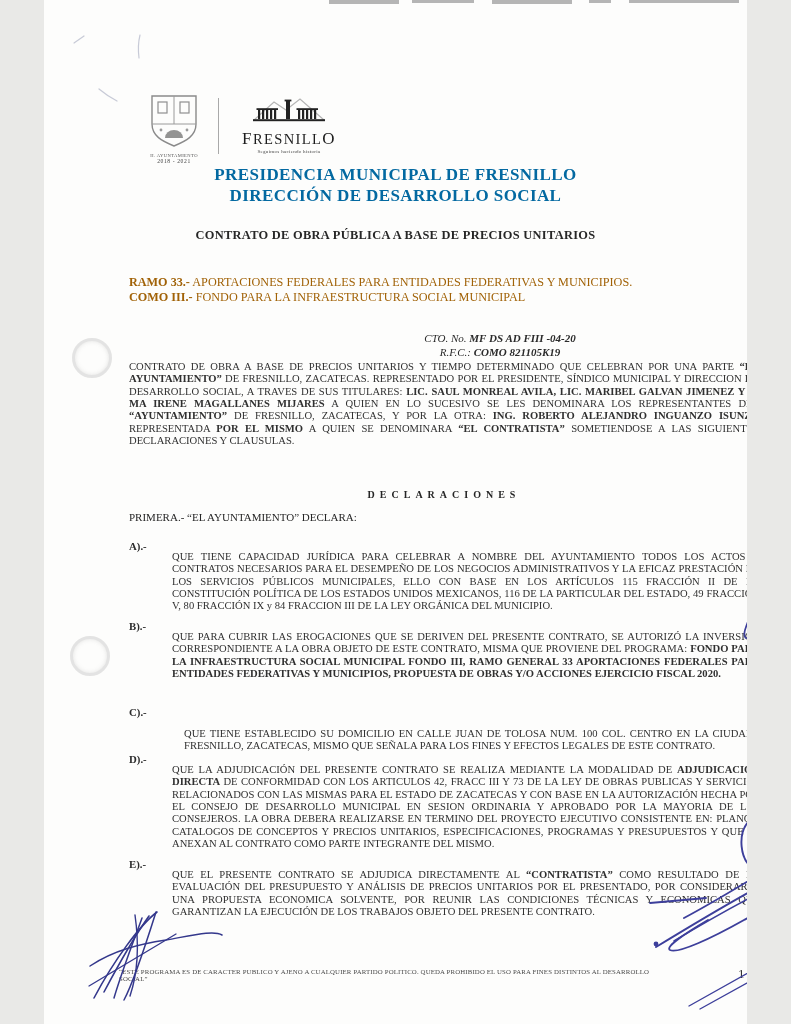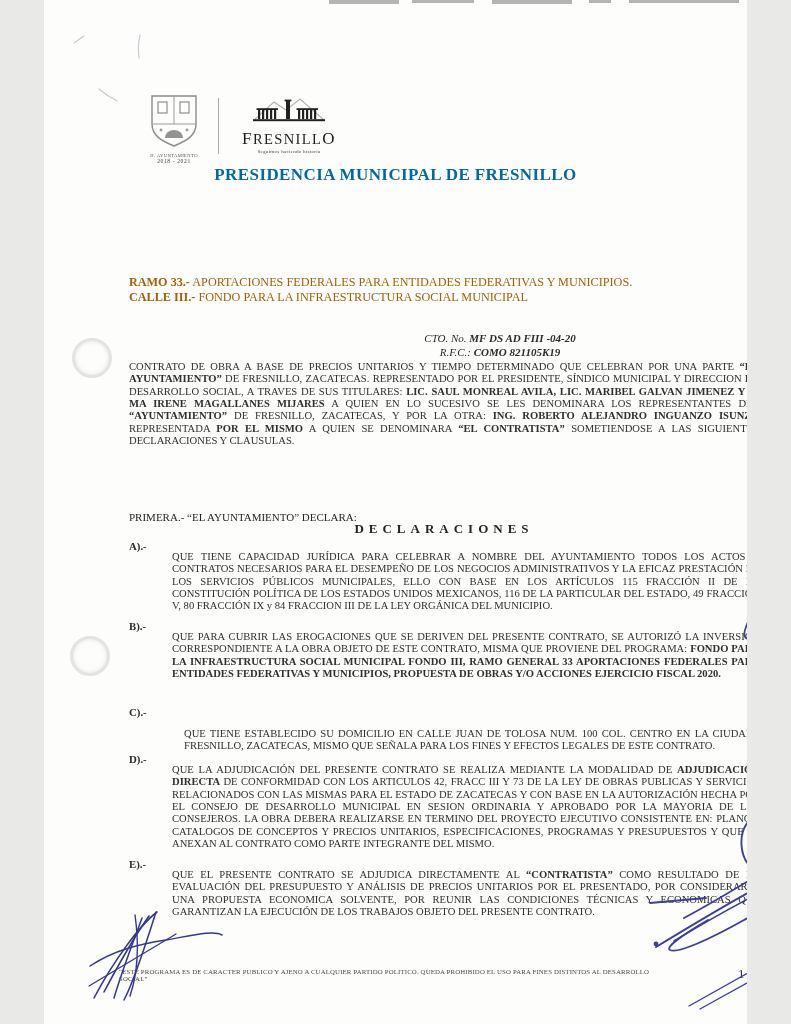--- a/index.html
+++ b/index.html
@@ -44,21 +44,21 @@
 
   .program-block{position:absolute;left:85px;top:275px;width:648px;
     font-size:12.2px;line-height:15.4px;color:#a16207;}
   .contract-ref{position:absolute;left:300px;top:332px;width:312px;text-align:center;
     font-size:11px;line-height:13.8px;color:#2b2b2b;font-style:italic;}
 
   .body-par{font-size:10.6px;line-height:12.35px;text-align:justify;color:#303030;}
   .intro-par{position:absolute;left:85px;top:361px;width:630px;}
 
   .decl-heading{position:absolute;left:85px;top:489px;width:630px;text-align:center;
-    font-size:13px;font-weight:bold;letter-spacing:5px;color:#262626;margin-top:32px;}
+    font-size:10px;font-weight:bold;letter-spacing:5px;color:#262626;}
   .primera-heading{position:absolute;left:85px;top:511px;font-size:11px;font-weight:normal;color:#262626;}
 
   .decl-label{position:absolute;left:85px;font-size:10.8px;font-weight:bold;color:#2c2c2c;}
   .decl-body{position:absolute;left:128px;width:588px;}
   .lbl-a{top:540px;} .bod-a{top:551px;}
   .lbl-b{top:620px;} .bod-b{top:631px;}
   .lbl-c{top:706px;} .bod-c{top:716px;}
   .lbl-d{top:753px;} .bod-d{top:764px;}
   .lbl-e{top:858px;} .bod-e{top:869px;}
 
@@ -129,25 +129,27 @@
           <rect x="3" y="23.2" width="72" height="2"></rect>
         </g>
       </svg>
       <div class="fresnillo-wordmark"><span class="cap">F</span><span>RESNILL</span><span class="cap">O</span></div>
       <div class="fresnillo-tagline">Seguimos haciendo historia</div>
     </div>
   </div>
 
   <h1 class="doc-title" style="margin:0;">
     <span style="display:block;">PRESIDENCIA MUNICIPAL DE FRESNILLO</span>
+    <span style="display:block;">DIRECCIÓN DE DESARROLLO SOCIAL</span>
   </h1>
+  <div class="doc-subtitle">CONTRATO DE OBRA PÚBLICA A BASE DE PRECIOS UNITARIOS</div>
 
   <div class="program-block">
     <div><b>RAMO 33.-</b><span> APORTACIONES FEDERALES PARA ENTIDADES FEDERATIVAS Y MUNICIPIOS.</span></div>
-    <div><b>CALLE III.-</b><span> FONDO PARA LA INFRAESTRUCTURA SOCIAL MUNICIPAL</span></div>
+    <div><b>COMO III.-</b><span> FONDO PARA LA INFRAESTRUCTURA SOCIAL MUNICIPAL</span></div>
   </div>
 
   <div class="contract-ref">
     <div><span>CTO. No. </span><b>MF DS AD FIII -04-20</b></div>
     <div><span>R.F.C.: </span><b>COMO 821105K19</b></div>
   </div>
 
   <p class="body-par intro-par" style="margin:0;"><span>CONTRATO DE OBRA A BASE DE PRECIOS UNITARIOS Y TIEMPO DETERMINADO QUE CELEBRAN POR UNA PARTE </span><b>“EL AYUNTAMIENTO”</b><span> DE FRESNILLO, ZACATECAS. REPRESENTADO POR EL PRESIDENTE, SÍNDICO MUNICIPAL Y DIRECCION DE DESARROLLO SOCIAL, A TRAVES DE SUS TITULARES: </span><b>LIC. SAUL MONREAL AVILA, LIC. MARIBEL GALVAN JIMENEZ Y C. MA IRENE MAGALLANES MIJARES</b><span> A QUIEN EN LO SUCESIVO SE LES DENOMINARA LOS REPRESENTANTES DEL </span><b>“AYUNTAMIENTO”</b><span> DE FRESNILLO, ZACATECAS, Y POR LA OTRA: </span><b>ING. ROBERTO ALEJANDRO INGUANZO ISUNZA</b><span> REPRESENTADA </span><b>POR EL MISMO</b><span> A QUIEN SE DENOMINARA </span><b>“EL CONTRATISTA”</b><span> SOMETIENDOSE A LAS SIGUIENTES DECLARACIONES Y CLAUSULAS.</span></p>
 
   <div class="decl-heading">DECLARACIONES</div>

